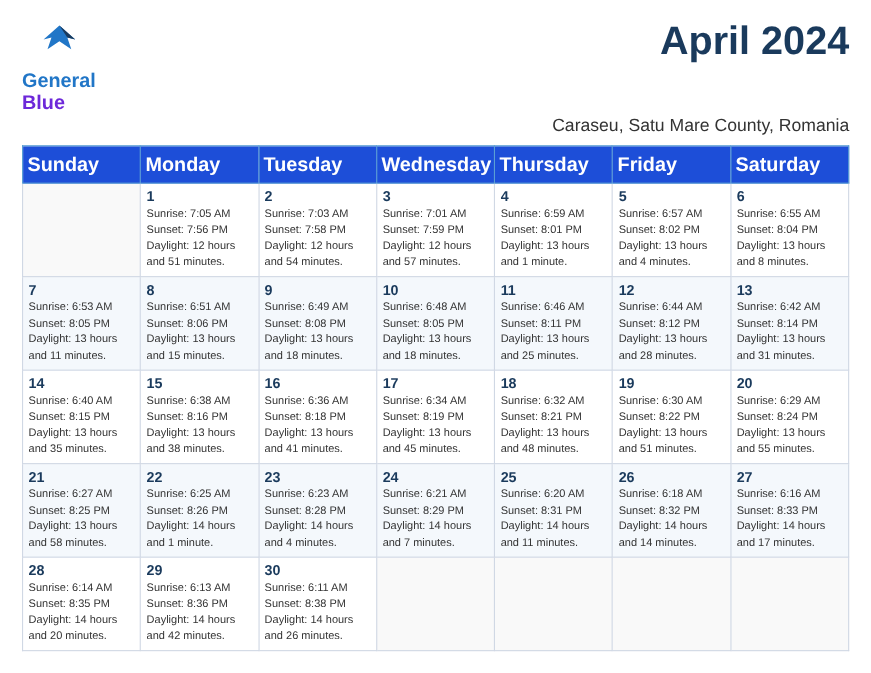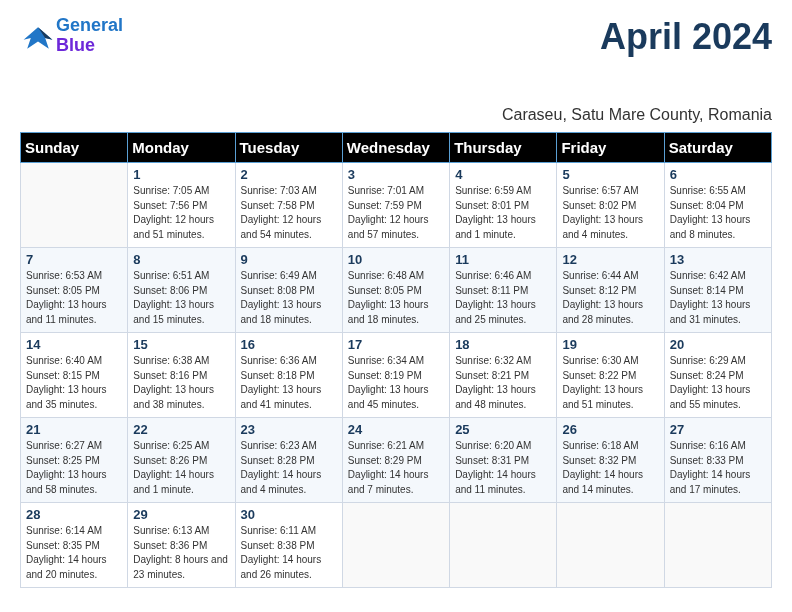--- a/index.html
+++ b/index.html
@@ -11,22 +11,23 @@
       padding: 16px 20px;
     }
     .header-area {
       display: flex;
       justify-content: space-between;
       align-items: flex-start;
       margin-bottom: 8px;
     }
     .logo {
       display: flex;
-      align-items: flex-end;
-      gap: 0;
+      align-items: center;
+      gap: 12px;
+      flex-direction: column;
     }
     .logo-text {
       font-size: 18px;
       font-weight: bold;
       color: #1a3a5c;
       line-height: 1.1;
     }
     .logo-text span {
       color: #2176c7;
     }
@@ -46,23 +47,23 @@
       font-size: 16px;
       color: #333;
       margin-top: 48px;
     }
     .calendar-table {
       width: 100%;
       border-collapse: collapse;
       table-layout: fixed;
     }
     .calendar-table th {
-      background: #000000;
+      background: #1d4ed8;
       color: #fff;
-      font-size: 15px;
+      font-size: 18px;
       font-weight: bold;
       padding: 6px 4px;
       text-align: left;
       border: 1px solid #5a9fd4;
     }
     .calendar-table td {
       vertical-align: top;
       padding: 4px 5px;
       border: 1px solid #d0d8e4;
       font-size: 10.5px;
@@ -355,21 +356,21 @@
             <div>Sunrise: 6:14 AM</div>
             <div>Sunset: 8:35 PM</div>
             <div>Daylight: 14 hours and 20 minutes.</div>
           </div>
         </td>
         <td>
           <div class="day-number">29</div>
           <div class="day-info">
             <div>Sunrise: 6:13 AM</div>
             <div>Sunset: 8:36 PM</div>
-            <div>Daylight: 8 hours and 23 minutes.</div>
+            <div>Daylight: 14 hours and 42 minutes.</div>
           </div>
         </td>
         <td>
           <div class="day-number">30</div>
           <div class="day-info">
             <div>Sunrise: 6:11 AM</div>
             <div>Sunset: 8:38 PM</div>
             <div>Daylight: 14 hours and 26 minutes.</div>
           </div>
         </td>

